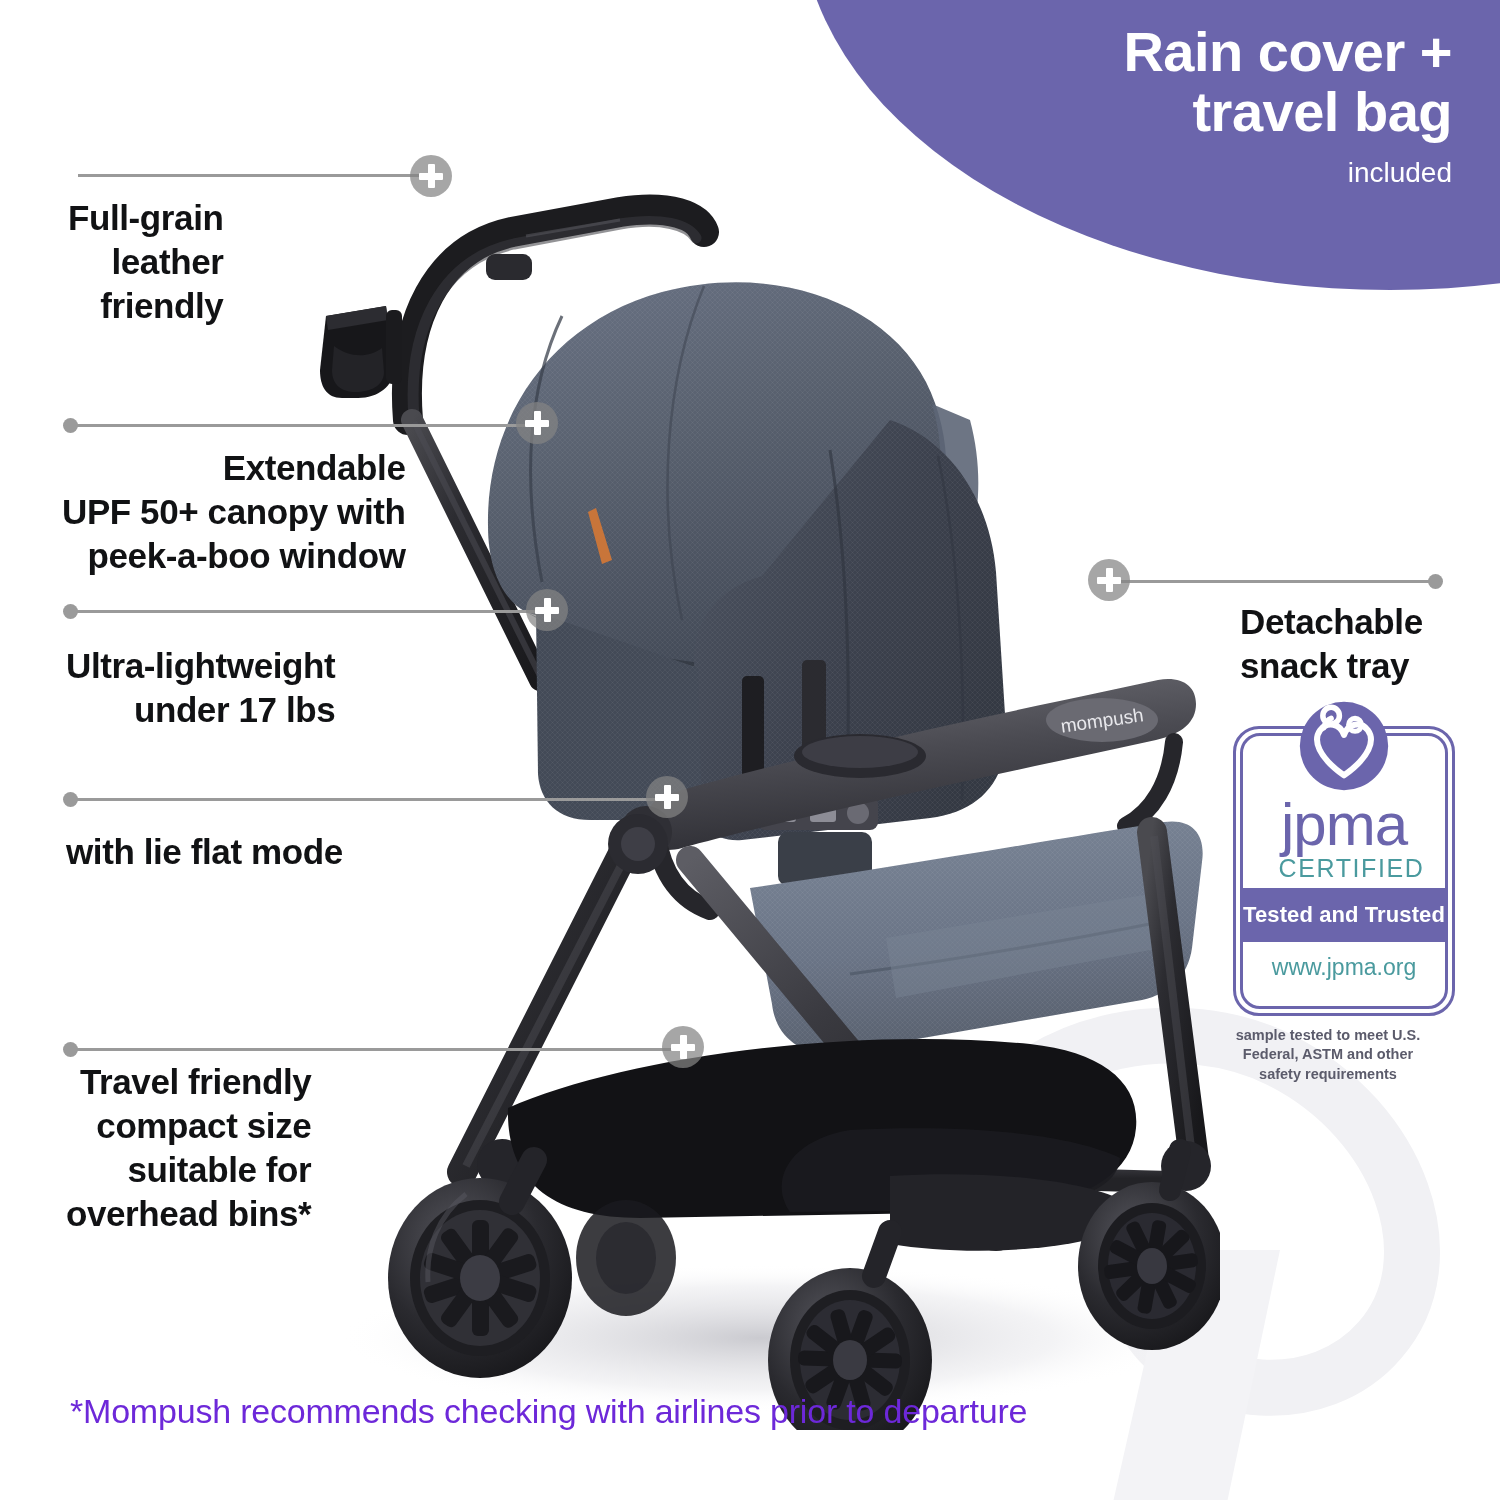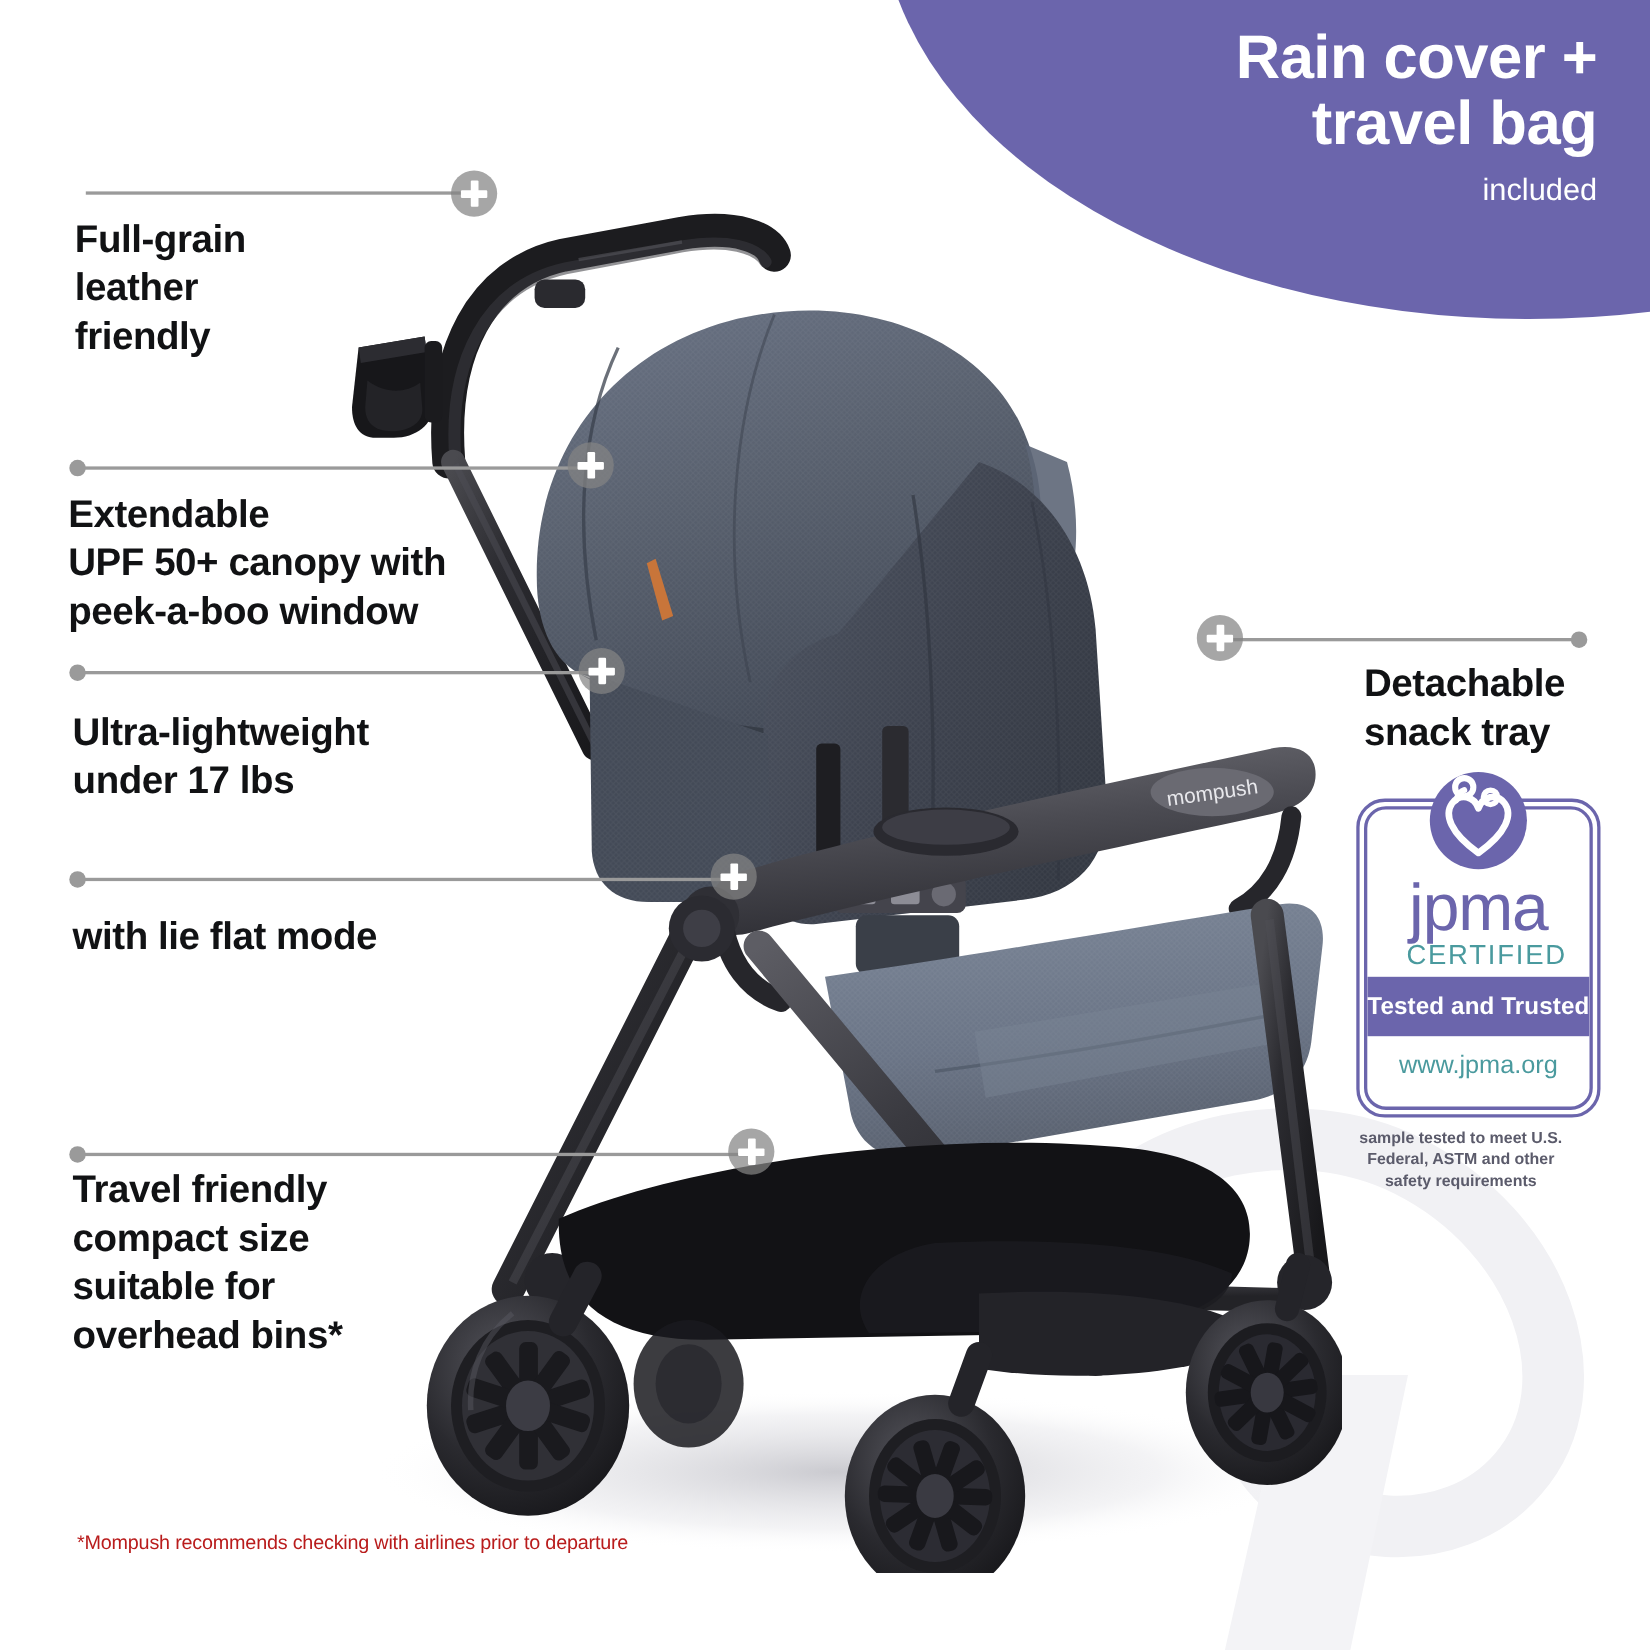--- a/index.html
+++ b/index.html
@@ -43,27 +43,27 @@
     background:rgba(132,132,132,0.72);
     z-index:7;
   }
   .plus-marker::before, .plus-marker::after {
     content:""; position:absolute; background:#ffffff; border-radius:1px;
   }
   .plus-marker::before { left:50%; top:9px; width:7px; height:24px; margin-left:-3.5px; }
   .plus-marker::after  { top:50%; left:9px; height:7px; width:24px; margin-top:-3.5px; }
 
   
-  .feature { position:absolute; z-index:6; color:#111214; font-weight:700; letter-spacing:-0.4px; }
+  .feature { position:absolute; z-index:6; color:#111214; font-weight:700; letter-spacing:-0.4px;text-align:right; }
   .feature .line { display:block; line-height:1.26; }
   .f-left  { font-size:35px; }
   .f-right { font-size:35px; text-align:left; }
 
   
-  .footnote { position:absolute; left:70px; top:1392px; font-size:18px; color:#b91c1c;
+  .footnote { position:absolute; left:70px; top:1392px; font-size:34px; color:#6d28d9;
               font-weight:400; letter-spacing:-0.2px; z-index:6; }
 
   
   .jpma { position:absolute; left:1233px; top:726px; width:190px; height:352px; z-index:6; }
   .jpma-card { position:absolute; left:0; top:0; width:222px; height:290px; }
   .jpma-outer { position:absolute; inset:0; border:3px solid #6B65AC; border-radius:26px; background:#fff; }
   .jpma-inner { position:absolute; inset:7px; border:3px solid #6B65AC; border-radius:20px; overflow:hidden; background:#fff; }
   .jpma-logo { position:absolute; left:50%; top:-26px; margin-left:-46px; width:92px; height:92px; z-index:3; }
   .jpma-word { position:absolute; left:0; right:0; top:62px; text-align:center;
                font-size:60px; line-height:0.9; font-weight:400; color:#6B65AC; letter-spacing:-1px; }

